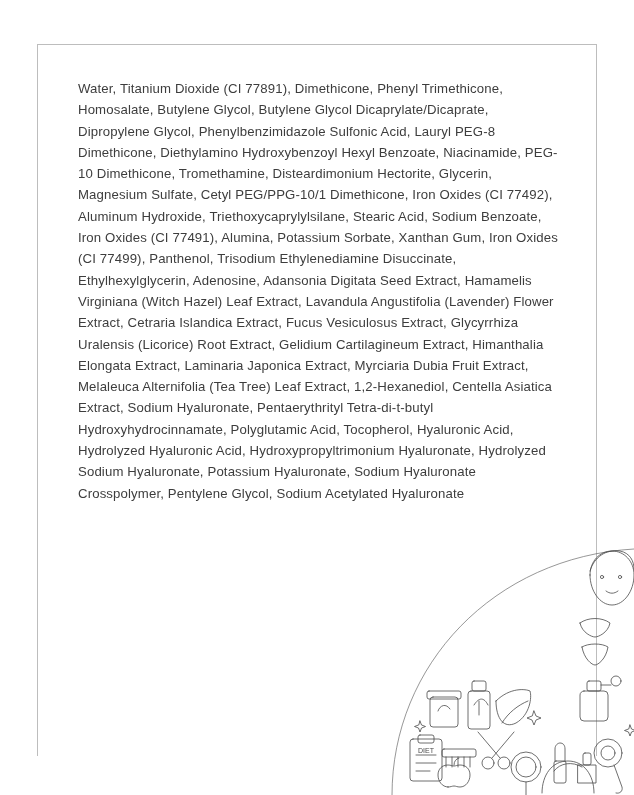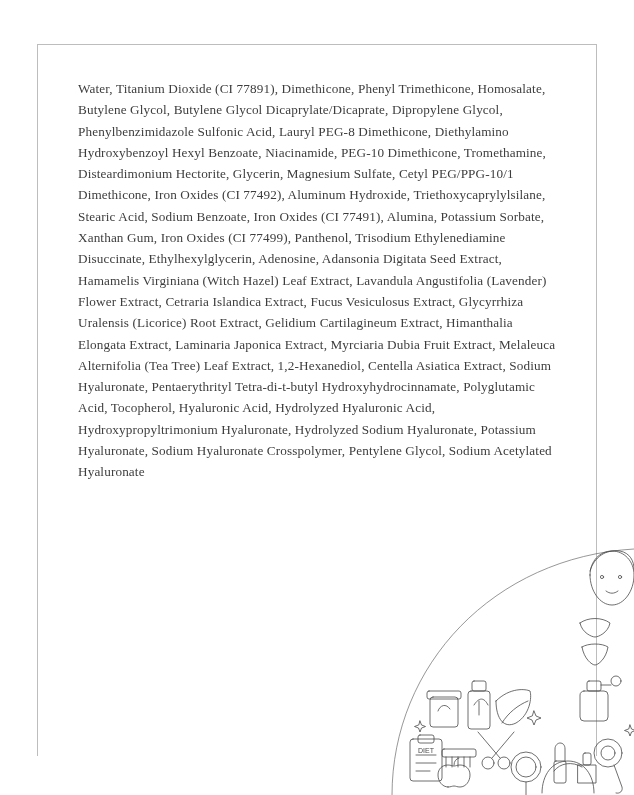--- a/index.html
+++ b/index.html
@@ -33,21 +33,20 @@
   .ingredients-block {
     position: absolute;
     left: 78px;
     top: 78px;
     width: 480px;
     font-size: 13.2px;
     line-height: 21.3px;
     letter-spacing: 0.01em;
     color: #3d3d3d;
     text-align: left;
-    font-family: Liberation Serif, serif;
   }
 
   
   .decor {
     position: absolute;
     right: 0;
     bottom: 0;
     width: 250px;
     height: 280px;
     overflow: hidden;

